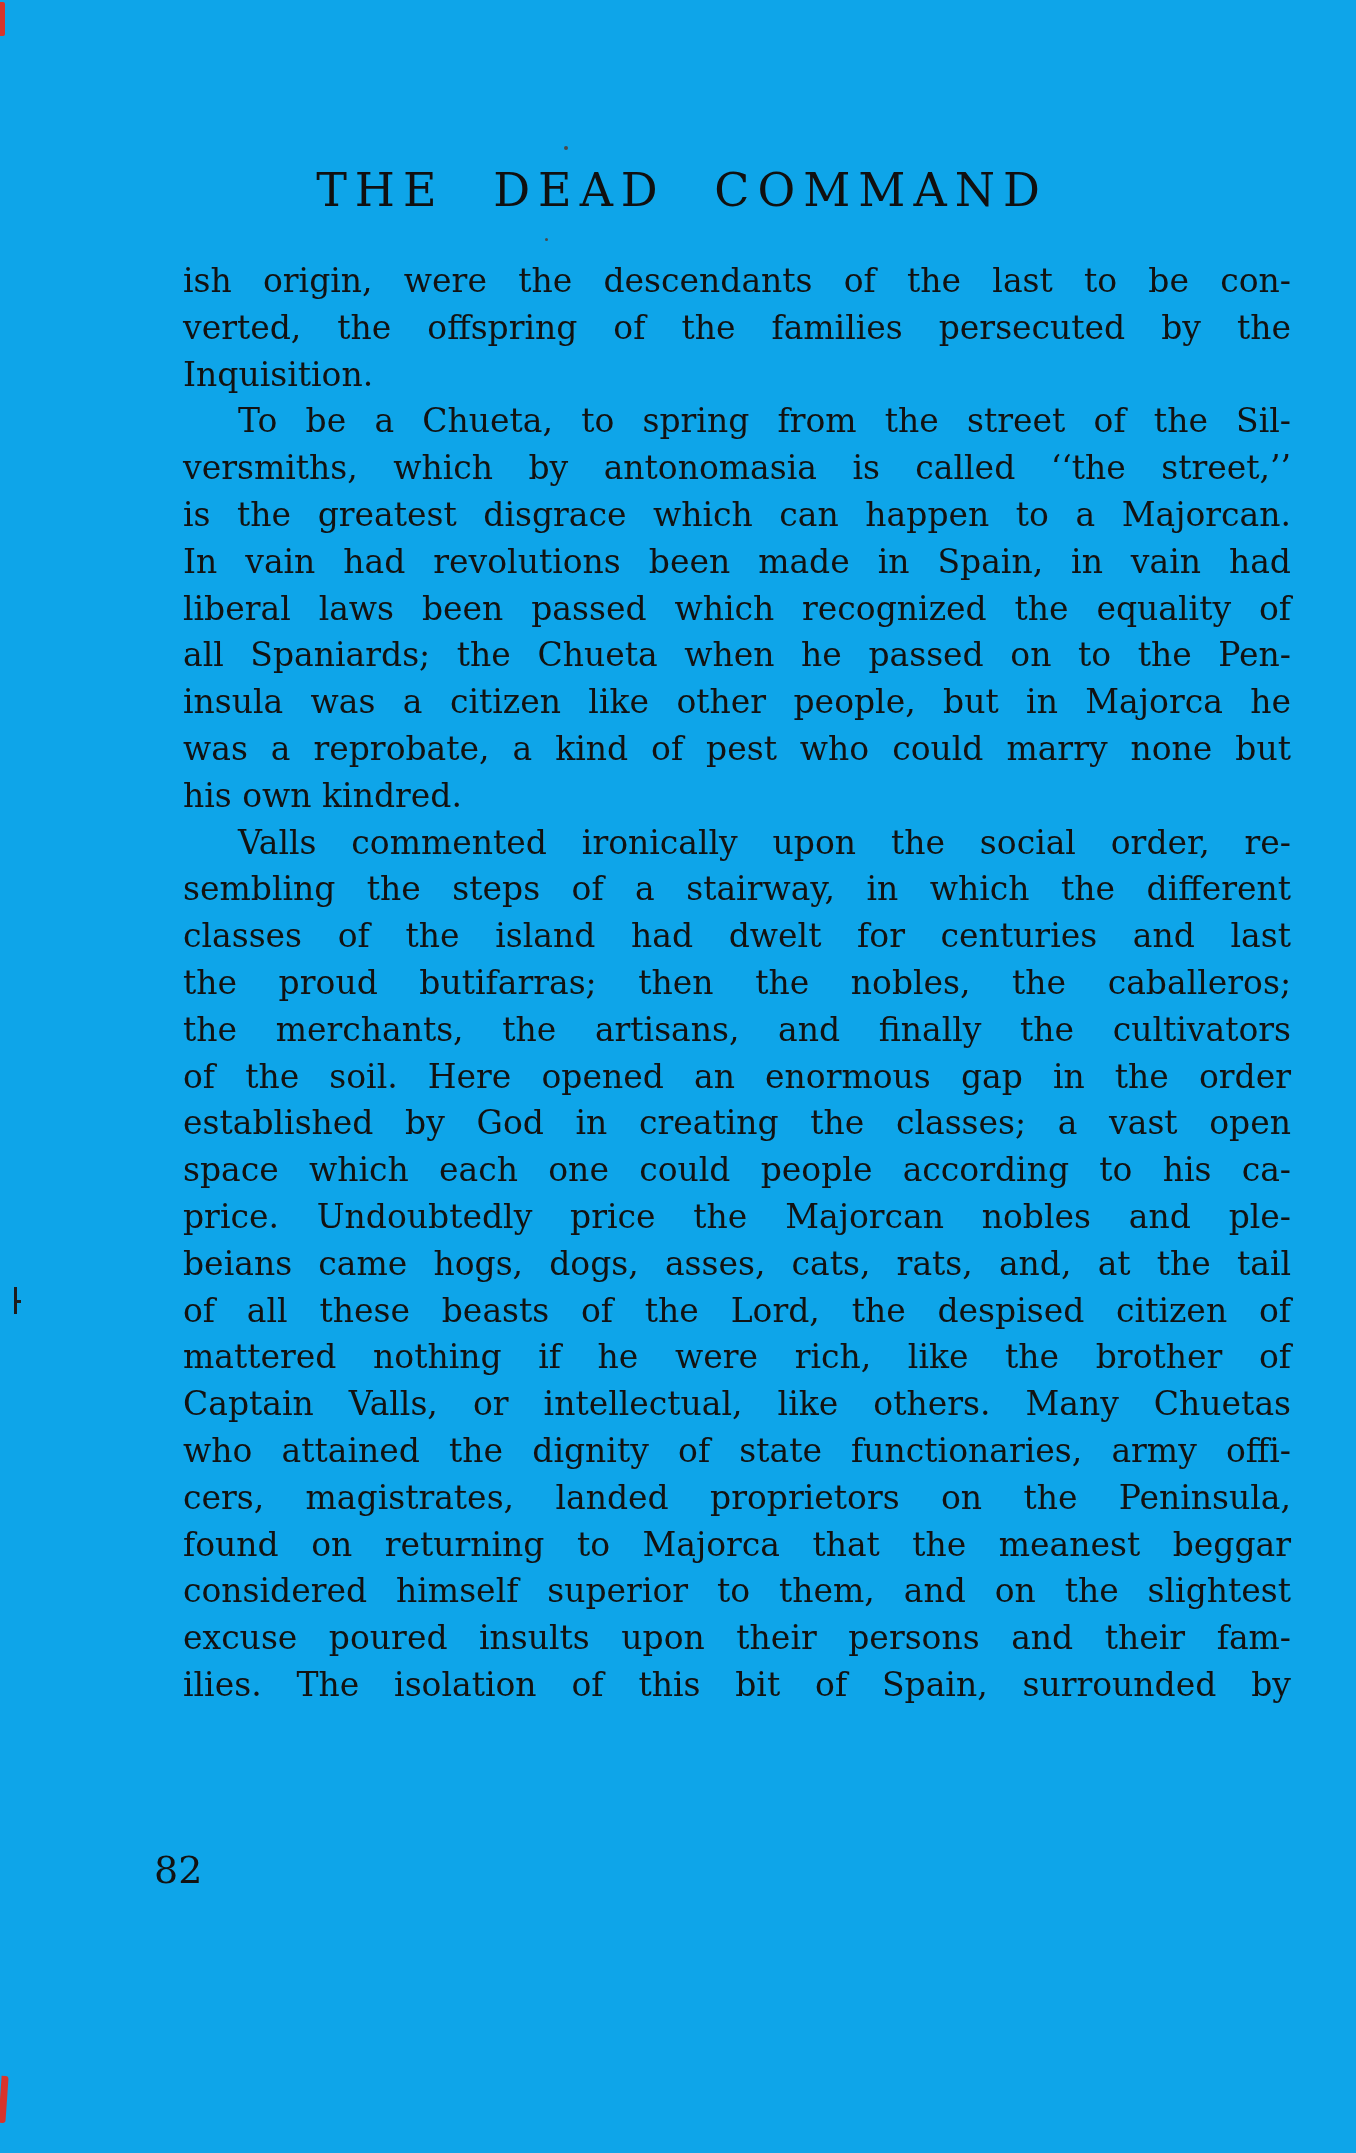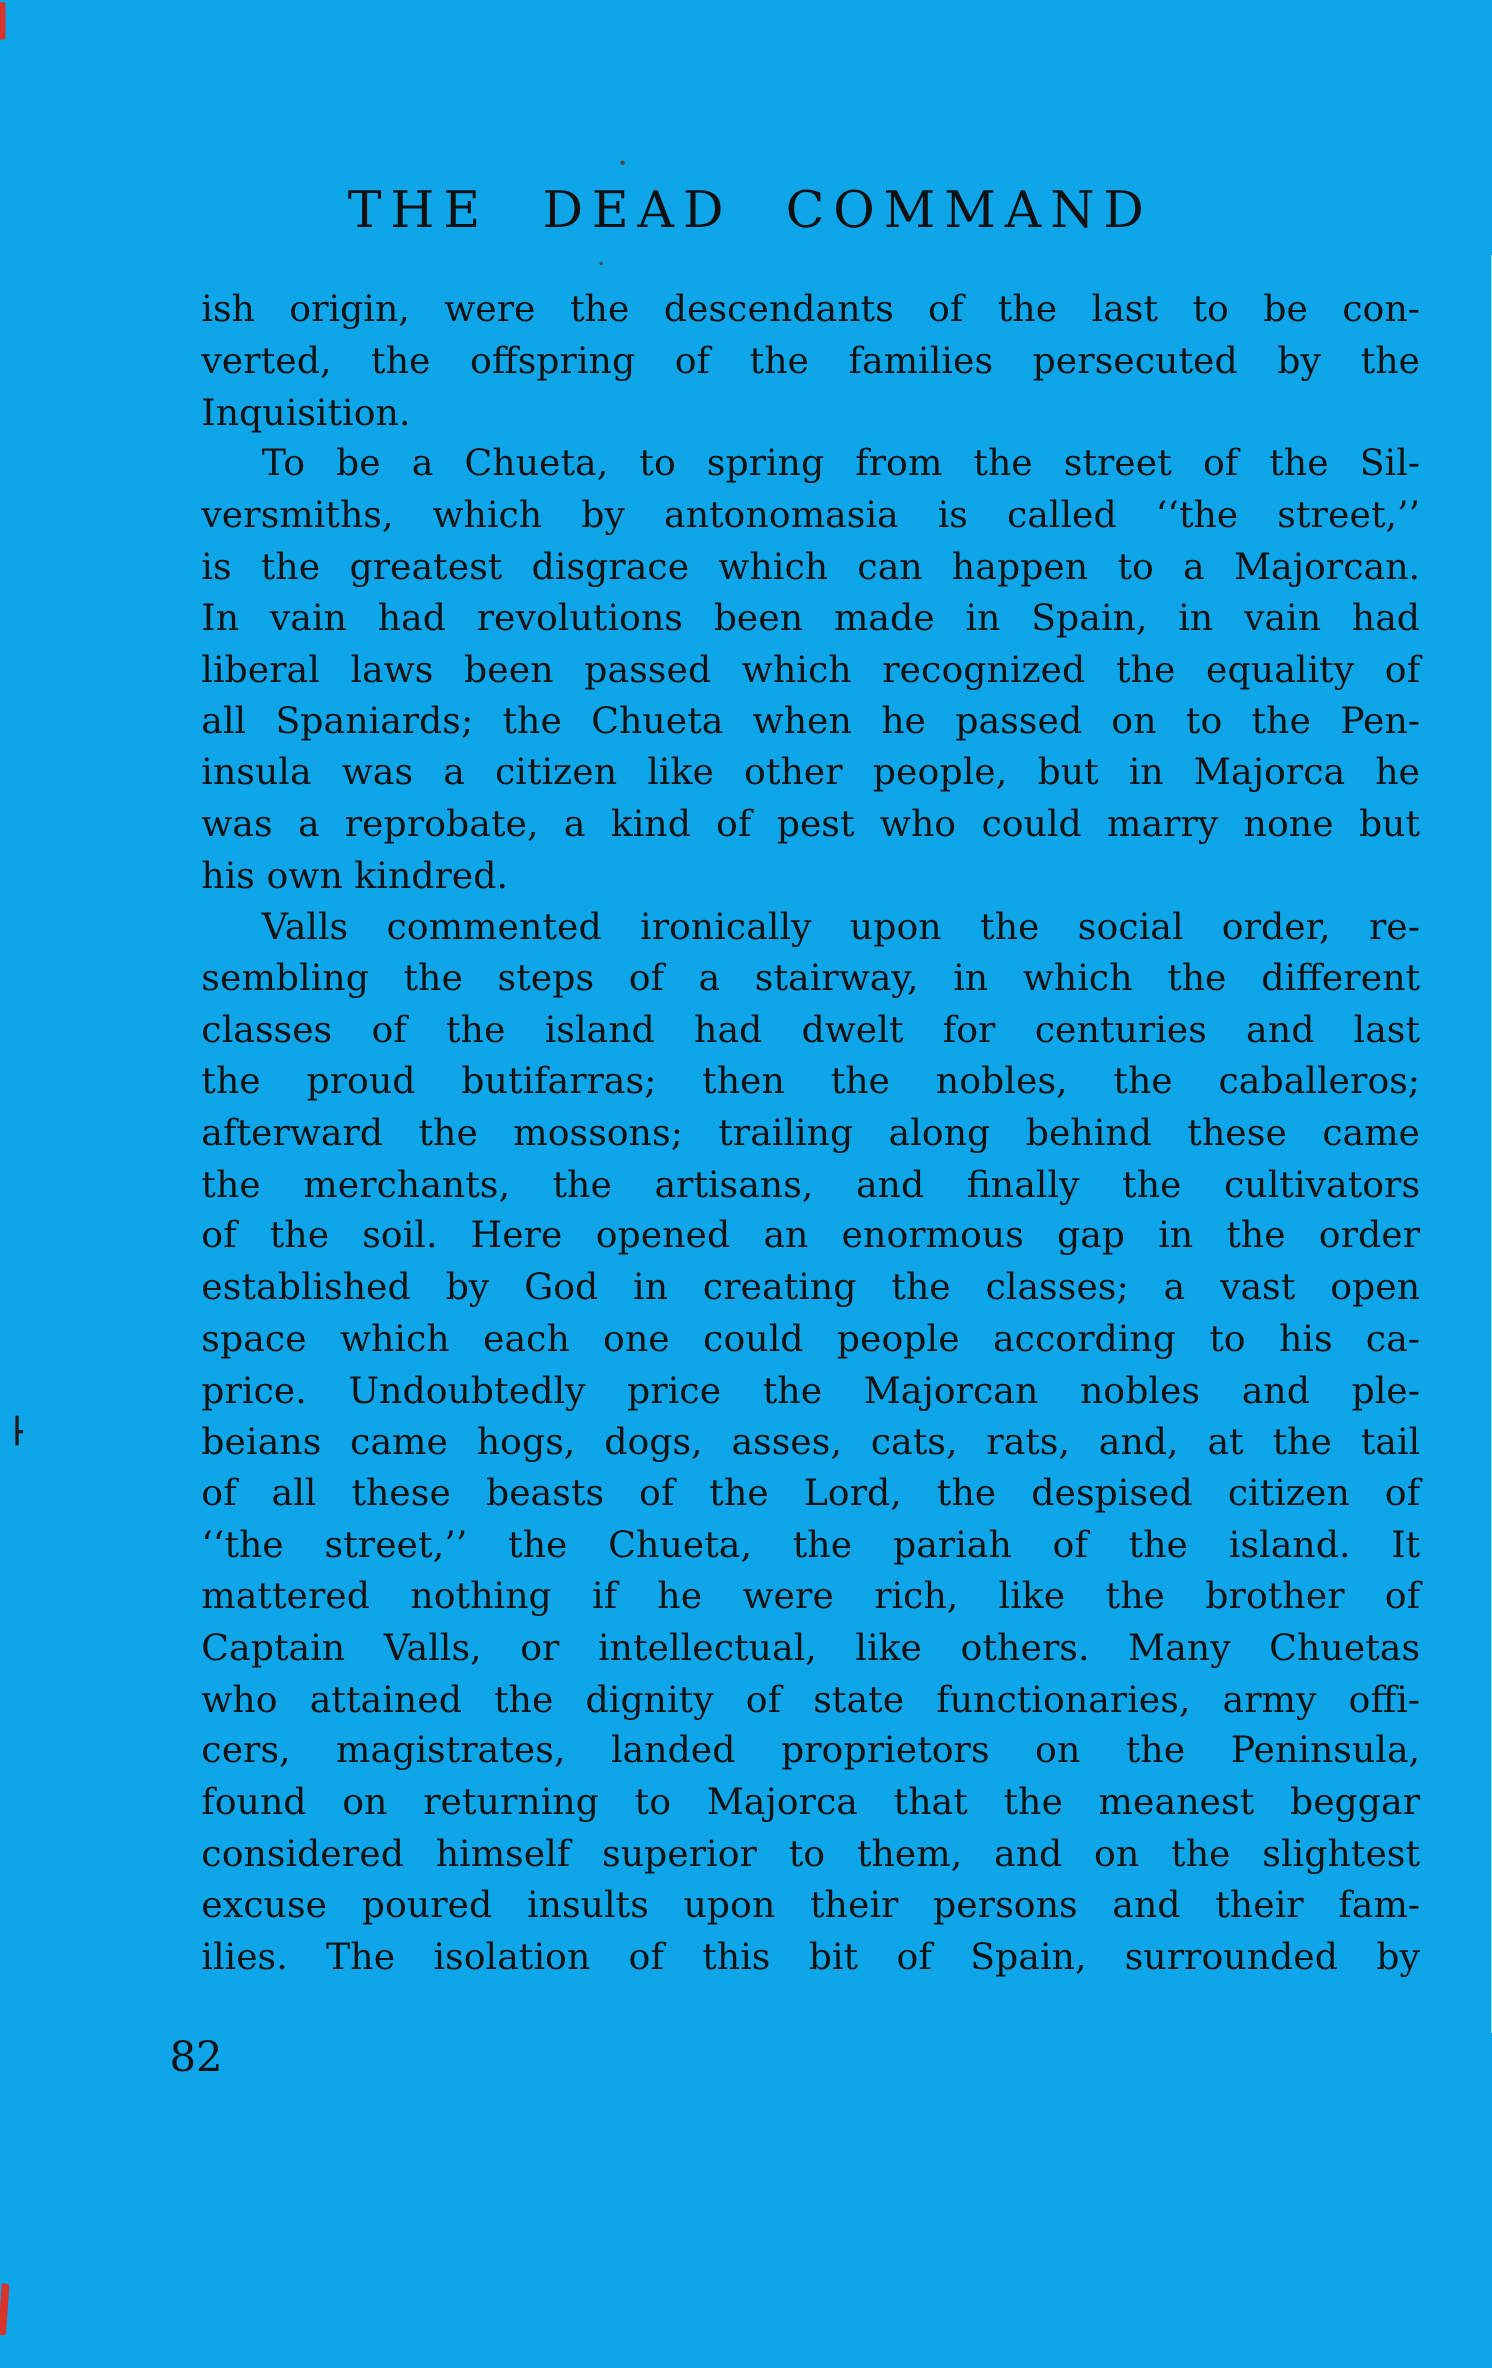--- a/index.html
+++ b/index.html
@@ -106,29 +106,27 @@
       <div class="line">In vain had revolutions been made in Spain, in vain had</div>
       <div class="line">liberal laws been passed which recognized the equality of</div>
       <div class="line">all Spaniards; the Chueta when he passed on to the Pen-</div>
       <div class="line">insula was a citizen like other people, but in Majorca he</div>
       <div class="line">was a reprobate, a kind of pest who could marry none but</div>
       <div class="line para-end">his own kindred.</div>
       <div class="line indent">Valls commented ironically upon the social order, re-</div>
       <div class="line">sembling the steps of a stairway, in which the different</div>
       <div class="line">classes of the island had dwelt for centuries and last</div>
       <div class="line">the proud butifarras; then the nobles, the caballeros;</div>
-      <div class="line">afterward the mossons; trailing along behind these came</div>
       <div class="line">the merchants, the artisans, and finally the cultivators</div>
       <div class="line">of the soil.  Here opened an enormous gap in the order</div>
       <div class="line">established by God in creating the classes; a vast open</div>
       <div class="line">space which each one could people according to his ca-</div>
       <div class="line">price.  Undoubtedly price the Majorcan nobles and ple-</div>
       <div class="line">beians came hogs, dogs, asses, cats, rats, and, at the tail</div>
       <div class="line">of all these beasts of the Lord, the despised citizen of</div>
-      <div class="line">‘‘the street,’’ the Chueta, the pariah of the island.  It</div>
       <div class="line">mattered nothing if he were rich, like the brother of</div>
       <div class="line">Captain Valls, or intellectual, like others.  Many Chuetas</div>
       <div class="line">who attained the dignity of state functionaries, army offi-</div>
       <div class="line">cers, magistrates, landed proprietors on the Peninsula,</div>
       <div class="line">found on returning to Majorca that the meanest beggar</div>
       <div class="line">considered himself superior to them, and on the slightest</div>
       <div class="line">excuse poured insults upon their persons and their fam-</div>
       <div class="line">ilies.  The isolation of this bit of Spain, surrounded by</div>
     </div>
 

